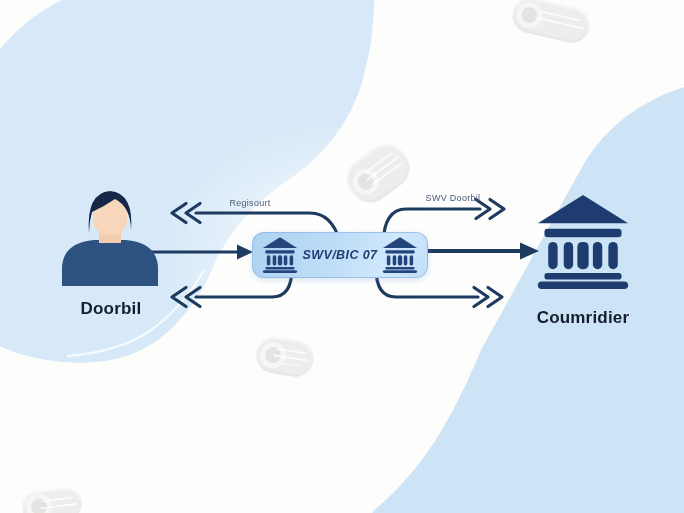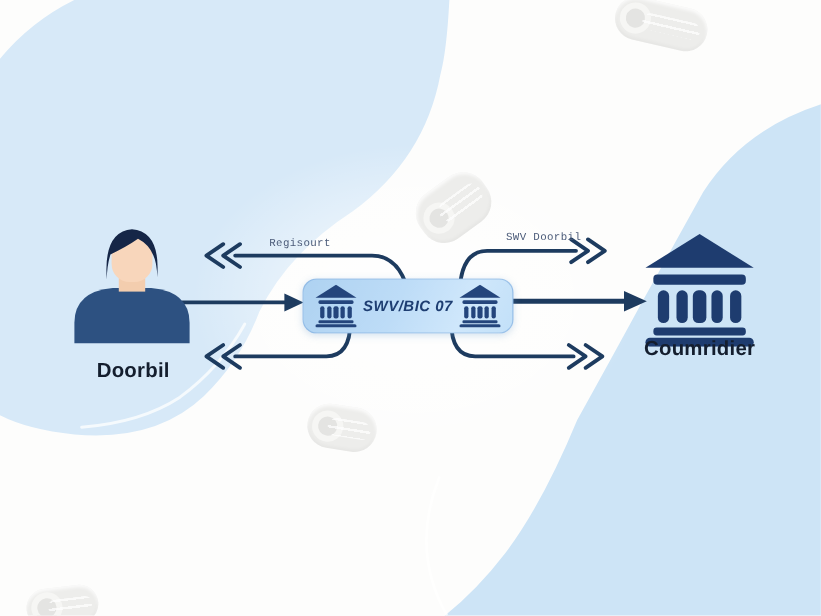--- a/index.html
+++ b/index.html
@@ -43,36 +43,36 @@
 
   svg.arrows{position:absolute;left:0;top:0;z-index:3;}
   .arrow-stroke{fill:none;stroke:#1d3b5f;stroke-width:3.2;stroke-linecap:round;stroke-linejoin:round;}
   .arrow-stroke.thick{stroke-width:4.2;}
   .arrow-head{fill:#1d3b5f;stroke:none;}
   .white-arc{fill:none;stroke:rgba(255,255,255,.75);stroke-width:2.4;stroke-linecap:round;}
 
   
   .flow-label{
     position:absolute;z-index:4;font-size:9px;color:#4b5b79;
-    text-align:center;letter-spacing:.3px;white-space:nowrap;font-family:Liberation Mono, monospace;
+    text-align:center;letter-spacing:.3px;white-space:nowrap;
   }
   .flow-label.tl{left:205px;top:198px;width:90px;}
   .flow-label.tr{left:408px;top:193px;width:90px;}
 
   
   .node{position:absolute;z-index:4;}
   .avatar-svg{left:58px;top:185px;}
   .bank-big{left:536px;top:194px;color:#1e3c6f;}
 
   .node-label{
     position:absolute;z-index:5;font-weight:700;font-size:17px;color:#141e2e;
     text-align:center;letter-spacing:.2px;
   }
   .node-label.sender{left:50px;top:299px;width:122px;}
-  .node-label.receiver{left:518px;top:281px;width:130px;}
+  .node-label.receiver{left:518px;top:308px;width:130px;}
 
   
   .hub-box{
     position:absolute;z-index:4;left:252px;top:232px;width:176px;height:46px;
     border-radius:12px;
     background:linear-gradient(115deg,#aed2f1 0%,#bddcf7 45%,#cfe7fb 75%,#c2e0f8 100%);
     border:1px solid rgba(120,168,220,.55);
     box-shadow:0 2px 6px rgba(100,150,200,.25);
     display:flex;align-items:center;justify-content:space-between;
     padding:0 9px;box-sizing:border-box;

